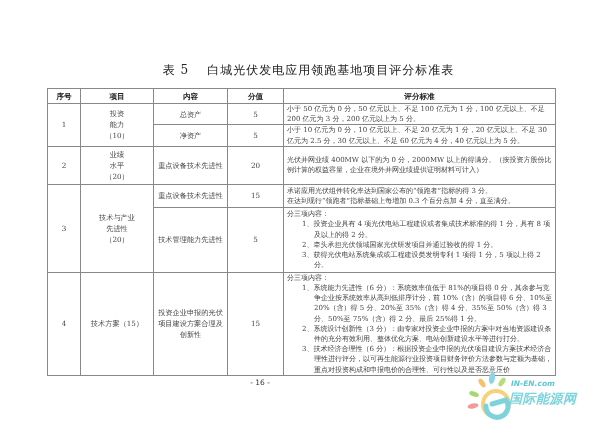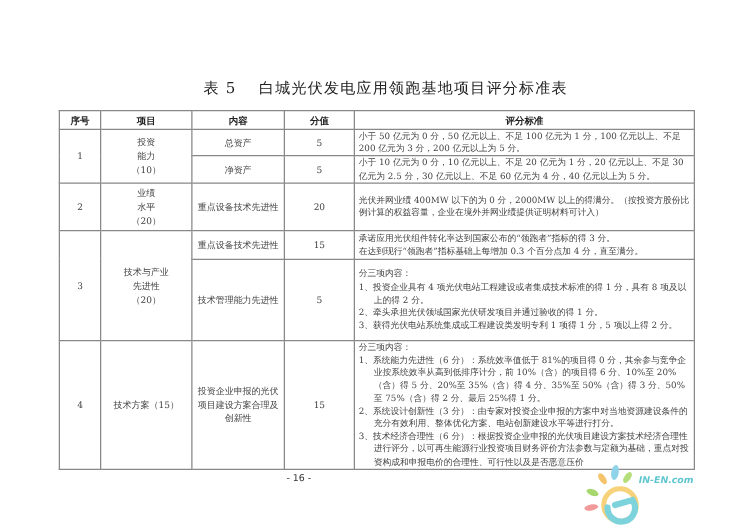--- a/index.html
+++ b/index.html
@@ -15,24 +15,24 @@
   table.score {
     position: absolute; left: 47px; top: 88px; width: 508px;
     border-collapse: collapse; table-layout: fixed; font-size: 7.2px; line-height: 11px;
   }
   table.score th, table.score td {
     border: 1px solid #888; padding: 0 2px; vertical-align: middle; text-align: center; color: #444;
   }
   table.score th { font-weight: bold; font-size: 7.6px; height: 14px; color: #222; }
   table.score thead tr { border-top: 1.5px solid #555; border-bottom: 1.5px solid #555; }
   table.score td.crit { text-align: left; padding-left: 3px; font-size: 7px; line-height: 10.2px; }
-  .crit .li { padding-left: 12px; text-indent: -12px; }
+  .crit .li { padding-left: 12px; text-indent: -12px; margin-left: 15px; }
   .pagenum {
     position: absolute; left: 0; top: 378px; width: 478px; text-align: center;
-    font-size: 7.5px; color: #333; font-family: "DejaVu Sans", sans-serif;
+    font-size: 7.5px; color: #333; font-family: "DejaVu Sans", sans-serif; padding-left: 21px;
   }
   .watermark { position: absolute; left: 462px; top: 370px; width: 138px; height: 54px; }
   .wm-en { position: absolute; left: 49px; top: 9px; font-size: 7.5px; color: #5fc6d2; font-style: italic; font-family: "DejaVu Sans", sans-serif; font-weight: bold; }
   .wm-cn { position: absolute; left: 47px; top: 20px; font-size: 13px; color: #7dd3dc; font-style: italic; font-family: "DejaVu Sans", sans-serif; font-weight: bold; letter-spacing: 0.5px; }
 </style>
 </head>
 <body>
 
 <div class="title">
   <span class="num">表 5</span><span>白城光伏发电应用领跑基地项目评分标准表</span>
@@ -132,13 +132,14 @@
   <svg width="50" height="54" viewBox="0 0 50 54">
     <ellipse cx="30" cy="8" rx="3" ry="6" fill="#8fd3e8" transform="rotate(10 30 8)"></ellipse>
     <ellipse cx="40" cy="12" rx="2.5" ry="5" fill="#b5dd7a" transform="rotate(35 40 12)"></ellipse>
     <ellipse cx="20" cy="13" rx="2.5" ry="5" fill="#f4c36b" transform="rotate(-35 20 13)"></ellipse>
     <ellipse cx="12" cy="24" rx="2.5" ry="5" fill="#a7d86e" transform="rotate(-70 12 24)"></ellipse>
     <ellipse cx="11" cy="36" rx="2.5" ry="5.5" fill="#f29a9a" transform="rotate(-100 11 36)"></ellipse>
     <circle cx="34" cy="34" r="13" fill="none" stroke="#f7d27a" stroke-width="4"></circle>
     <path d="M24 36 a11 11 0 1 0 20 -6 l-14 4" fill="none" stroke="#7dd3dc" stroke-width="5" stroke-linecap="round"></path>
   </svg>
   <span class="wm-en">IN-EN.com</span>
+  <span class="wm-cn">国际能源网</span>
 </div>
 
 </body></html>

